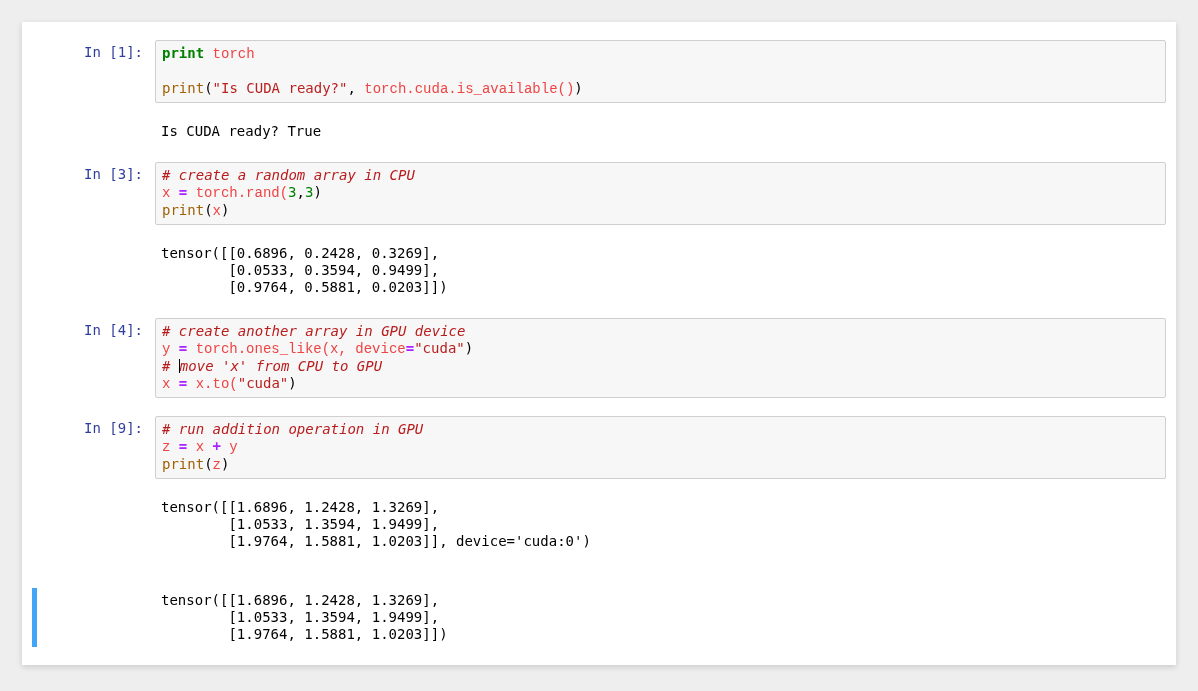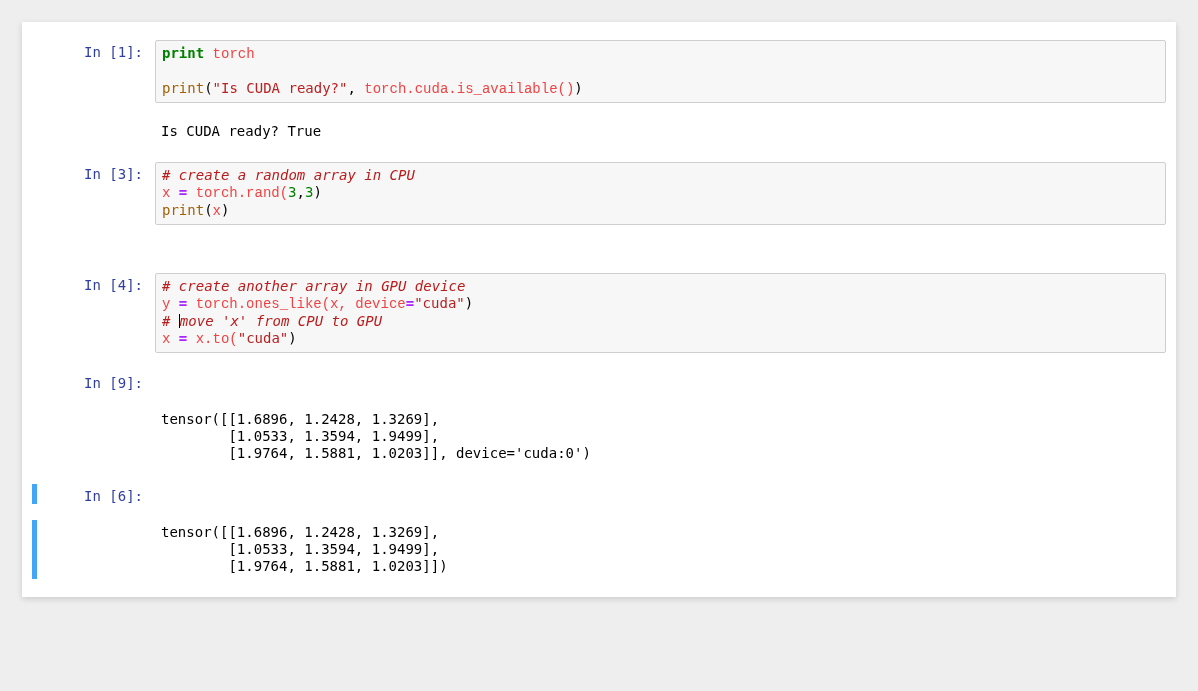--- a/index.html
+++ b/index.html
@@ -112,52 +112,61 @@
     <div class="cell">
       <div class="prompt-container input-prompt pad-right">In [3]:</div>
       <div class="cell-body">
         <div class="input-area"><span class="cm-comment"># create a random array in CPU</span>
 <span class="cm-variable">x </span><span class="cm-operator">=</span><span> </span><span class="cm-variable">torch.rand(</span><span class="cm-number">3</span><span class="cm-punct">,</span><span class="cm-number">3</span><span class="cm-punct">)</span>
 <span class="cm-builtin">print</span><span class="cm-punct">(</span><span class="cm-variable">x</span><span class="cm-punct">)</span></div>
       </div>
     </div>
     <div class="cell">
       <div class="prompt-container pad-right"></div>
+      <div class="cell-body">
+        <div class="output-area">tensor([[0.6896, 0.2428, 0.3269],
+        [0.0533, 0.3594, 0.9499],
+        [0.9764, 0.5881, 0.0203]])</div>
+      </div>
     </div>
   </div>
 
   <div class="cell-wrap">
     <div class="cell">
       <div class="prompt-container input-prompt pad-right">In [4]:</div>
       <div class="cell-body">
         <div class="input-area"><span class="cm-comment"># create another array in GPU device</span>
 <span class="cm-variable">y </span><span class="cm-operator">=</span><span> </span><span class="cm-variable">torch.ones_like(x, device</span><span class="cm-operator">=</span><span class="cm-string">"cuda"</span><span class="cm-punct">)</span>
 <span class="cm-comment"><span># </span><span class="text-cursor"></span><span>move 'x' from CPU to GPU</span></span>
 <span class="cm-variable">x </span><span class="cm-operator">=</span><span> </span><span class="cm-variable">x.to(</span><span class="cm-string">"cuda"</span><span class="cm-punct">)</span></div>
       </div>
     </div>
   </div>
 
   <div class="cell-wrap">
     <div class="cell">
       <div class="prompt-container input-prompt pad-right">In [9]:</div>
+      <div class="cell-body">
+        <div class="input-area"><span class="cm-comment"># run addition operation in GPU</span>
+<span class="cm-variable">z </span><span class="cm-operator">=</span><span> </span><span class="cm-variable">x </span><span class="cm-operator">+</span><span class="cm-variable"> y</span>
+<span class="cm-builtin">print</span><span class="cm-punct">(</span><span class="cm-variable">z</span><span class="cm-punct">)</span></div>
+      </div>
     </div>
     <div class="cell">
       <div class="prompt-container pad-right"></div>
       <div class="cell-body">
         <div class="output-area">tensor([[1.6896, 1.2428, 1.3269],
         [1.0533, 1.3594, 1.9499],
         [1.9764, 1.5881, 1.0203]], device='cuda:0')</div>
       </div>
     </div>
   </div>
 
   <div class="cell-wrap">
     <div class="cell selected">
-      <div class="prompt-container input-prompt pad-right">In [6]:</div>
     </div>
     <div class="cell selected">
       <div class="prompt-container pad-right"></div>
       <div class="cell-body">
         <div class="output-area">tensor([[1.6896, 1.2428, 1.3269],
         [1.0533, 1.3594, 1.9499],
         [1.9764, 1.5881, 1.0203]])</div>
       </div>
     </div>
   </div>

